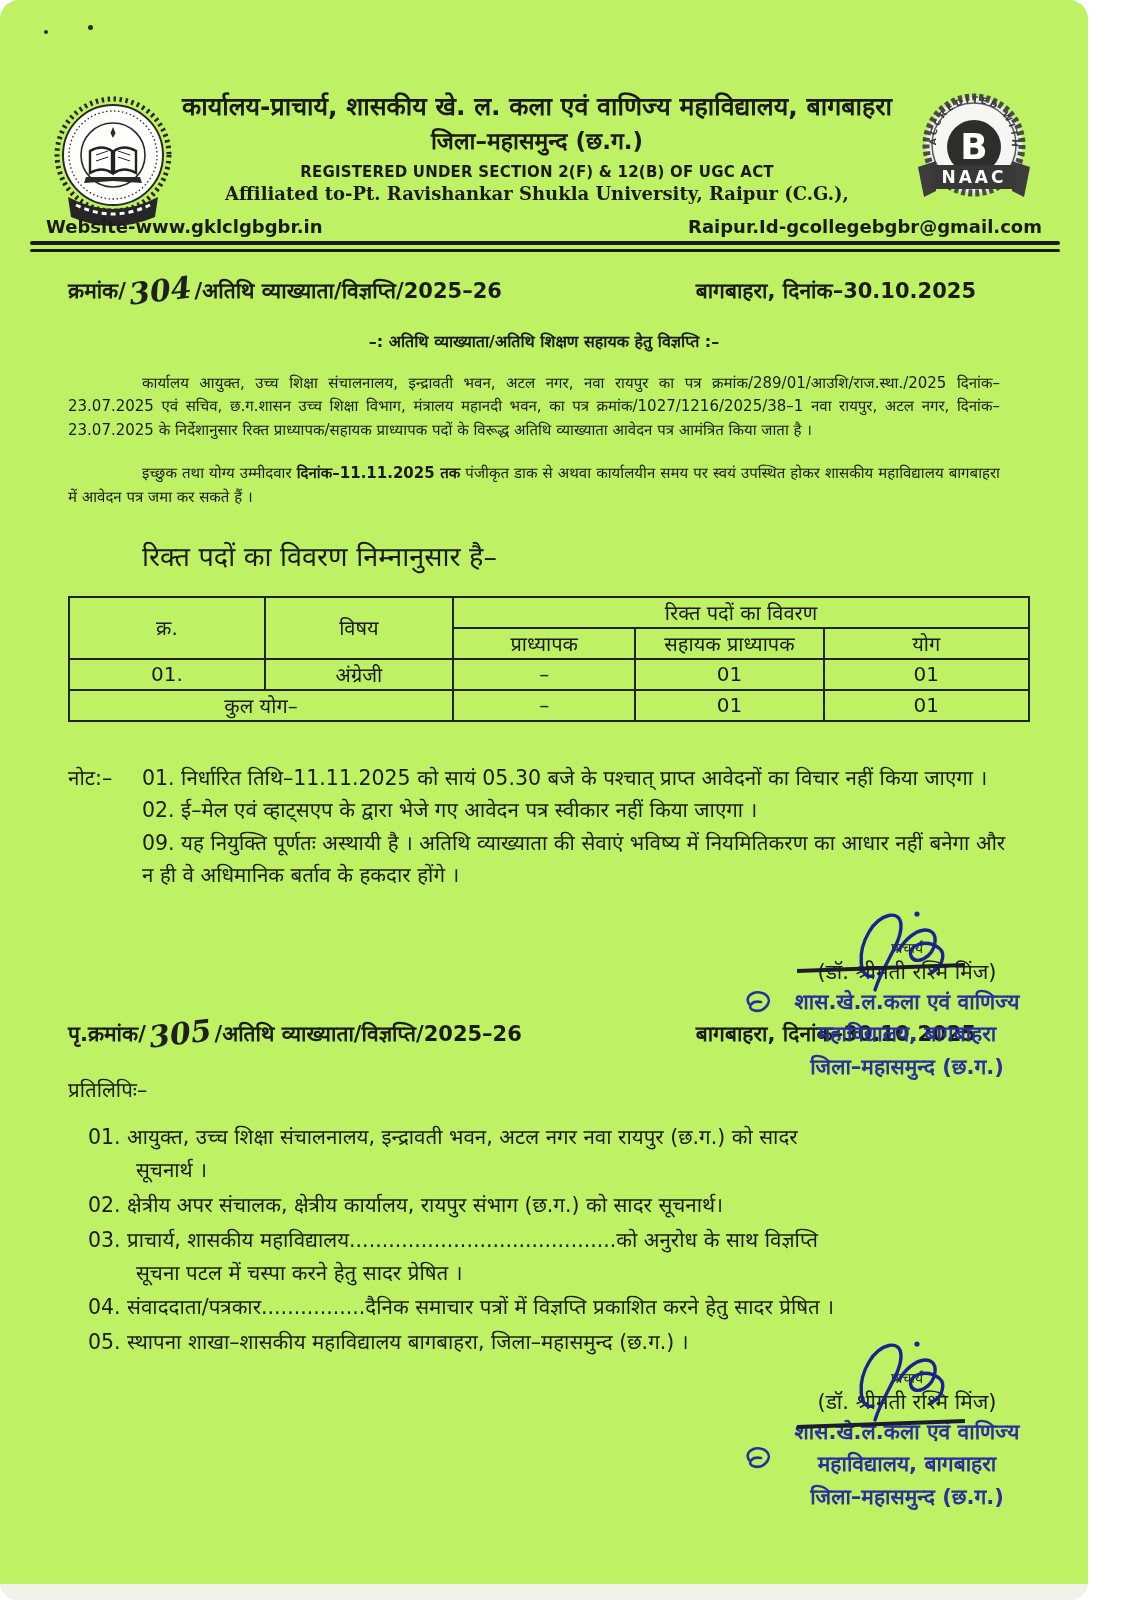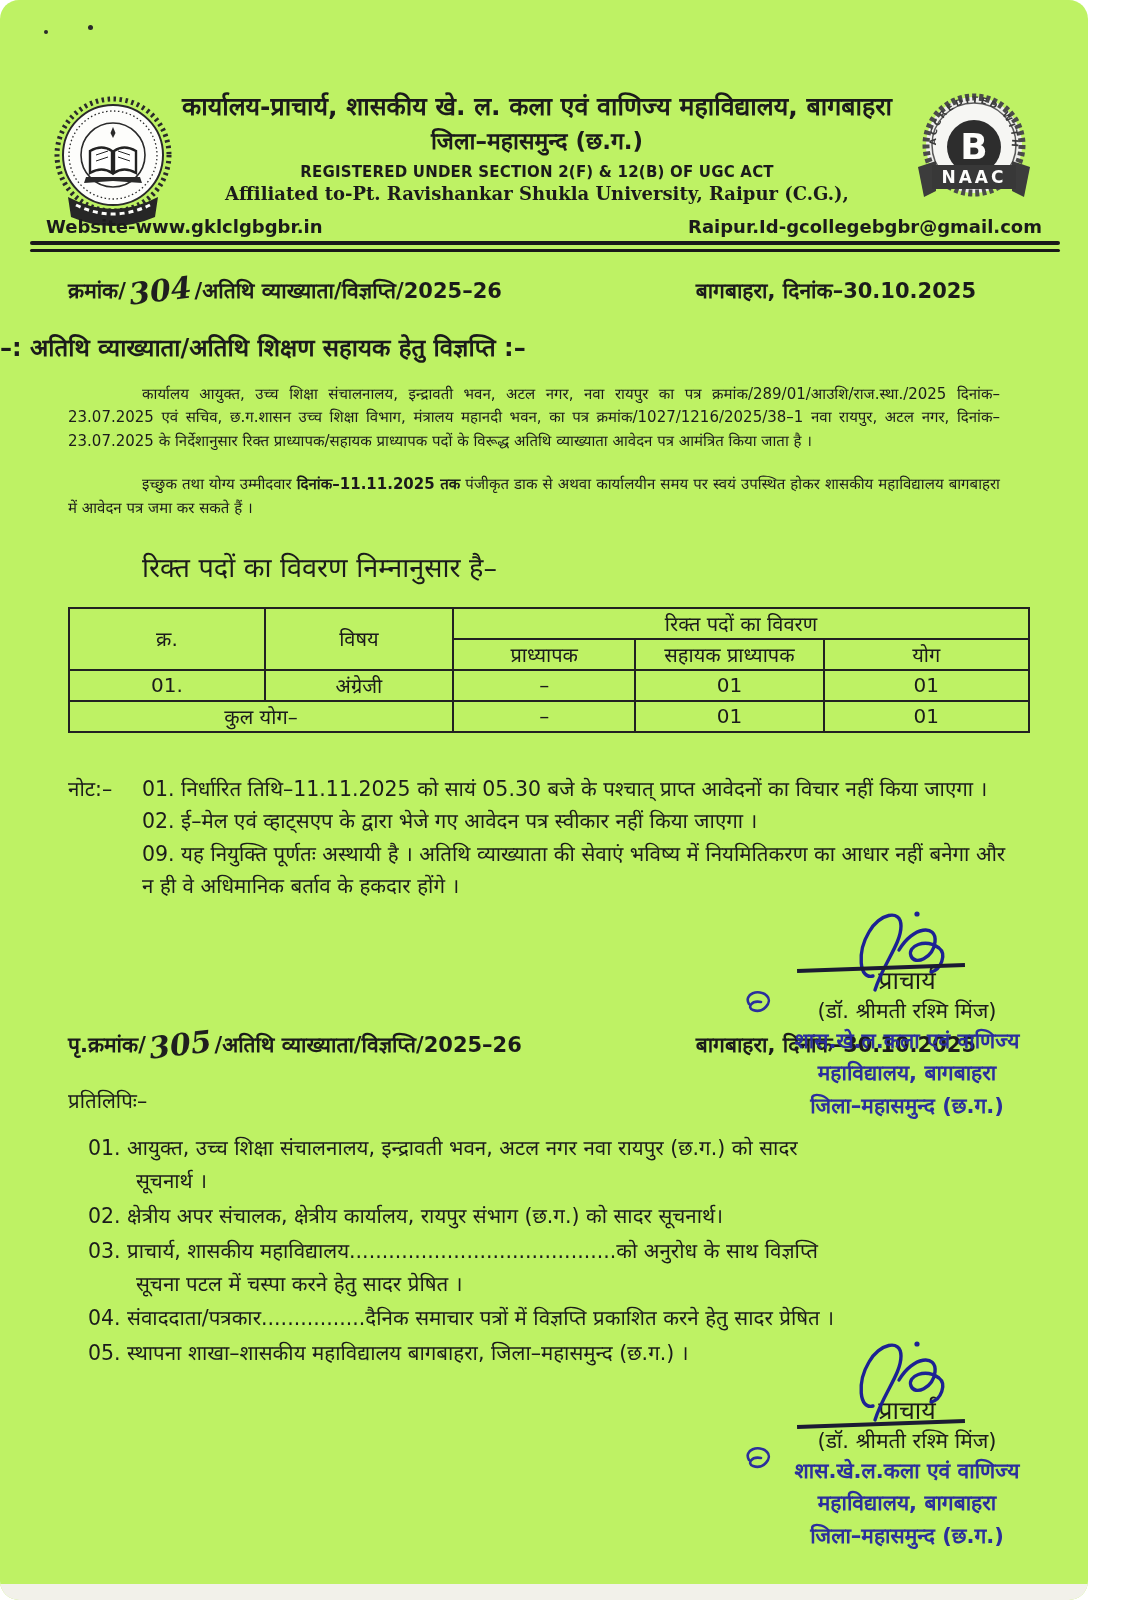--- a/index.html
+++ b/index.html
@@ -27,36 +27,36 @@
   .rule-a{height:4px;background:#191919;border-radius:2px;}
   .rule-b{height:3px;background:#191919;margin-top:4px;border-radius:2px;}
   
   .ref-row{display:flex;justify-content:space-between;align-items:flex-start;
     padding:0 112px 0 68px;margin-top:24px;font-size:21px;font-weight:bold;}
   .handwritten{
     display:inline-block;font-family:"DejaVu Serif","Liberation Serif",serif;
     font-style:italic;font-size:30px;line-height:20px;
     transform:rotate(-7deg);position:relative;top:3px;padding:0 3px;color:#1f1f1f;
   }
-  .doc-title{text-align:left;margin-top:26px;font-size:24px;font-weight:bold;}
+  .doc-title{text-align:center;margin-top:26px;font-size:16px;font-weight:bold;}
   
   .para{margin:20px 88px 0 68px;font-size:15px;line-height:1.56;text-align:justify;text-indent:74px;}
   .table-intro{margin:28px 88px 0 68px;font-size:27px;text-indent:74px;}
   
   table.vac{border-collapse:collapse;margin:22px 0 0 68px;width:962px;font-size:20px;text-align:center;}
   table.vac th,table.vac td{border:2.5px solid #222;padding:1px 4px;font-weight:normal;}
   table.vac .h{height:30px;}
   
   .notes{display:flex;margin:40px 66px 0 68px;font-size:20.5px;line-height:1.58;}
   .notes-label{width:74px;flex:none;}
   .notes-items{flex:1;}
   
   .sign-block{position:absolute;width:348px;text-align:center;}
   .sign-block .sig-svg{position:absolute;left:96px;top:-14px;z-index:3;}
-  .sign-block .designation{position:relative;z-index:2;font-size:25px;margin-top:40px;}
+  .sign-block .designation{position:relative;z-index:2;font-size:14px;margin-top:16px;}
   .sign-block .name{position:relative;z-index:2;font-size:21px;margin-top:0;}
   .sign-block .stamp{position:relative;color:#2b2f9c;font-weight:bold;font-size:21px;line-height:1.45;margin-top:2px;}
   .sig-strike{position:absolute;left:64px;top:44px;width:168px;height:4px;background:#1b1b33;transform:rotate(-2deg);z-index:4;}
   .stamp-scribble{position:absolute;left:10px;top:66px;z-index:3;}
   
   .copies-label{margin:28px 0 0 68px;font-size:20.5px;}
   .copies{margin:18px 250px 0 88px;font-size:20.5px;line-height:1.6;}
   .copies .item{padding-left:48px;text-indent:-48px;margin-top:2px;}
   .bottom-band{position:absolute;left:0;bottom:0;width:100%;height:16px;background:#f2f1ea;}
 </style>

